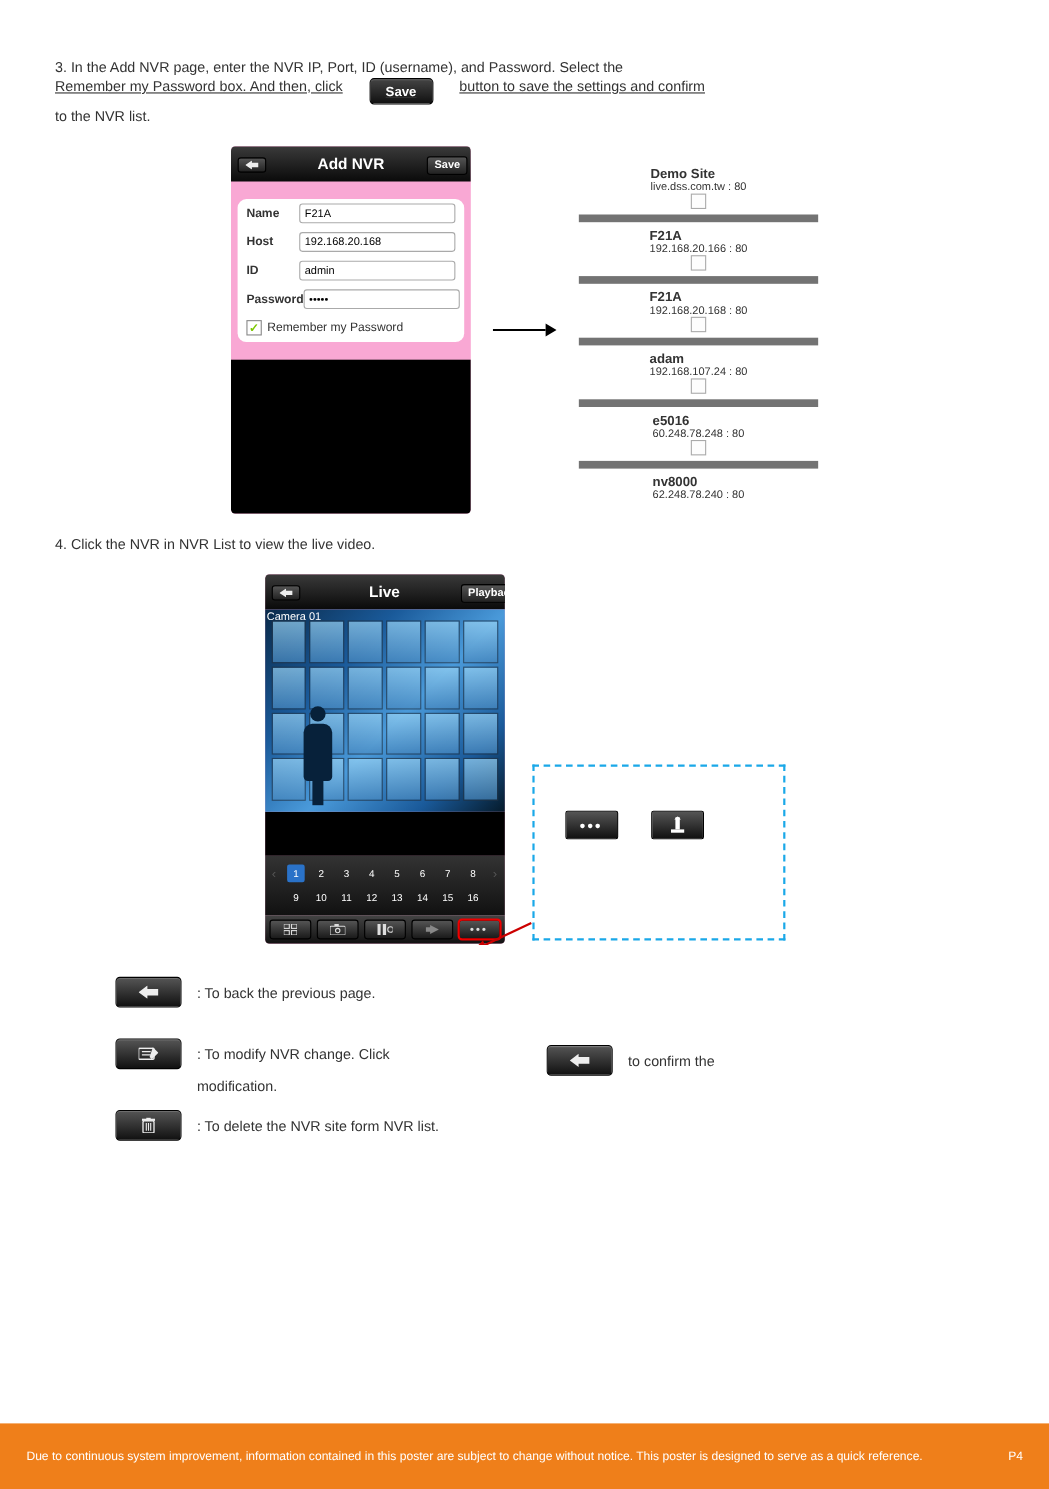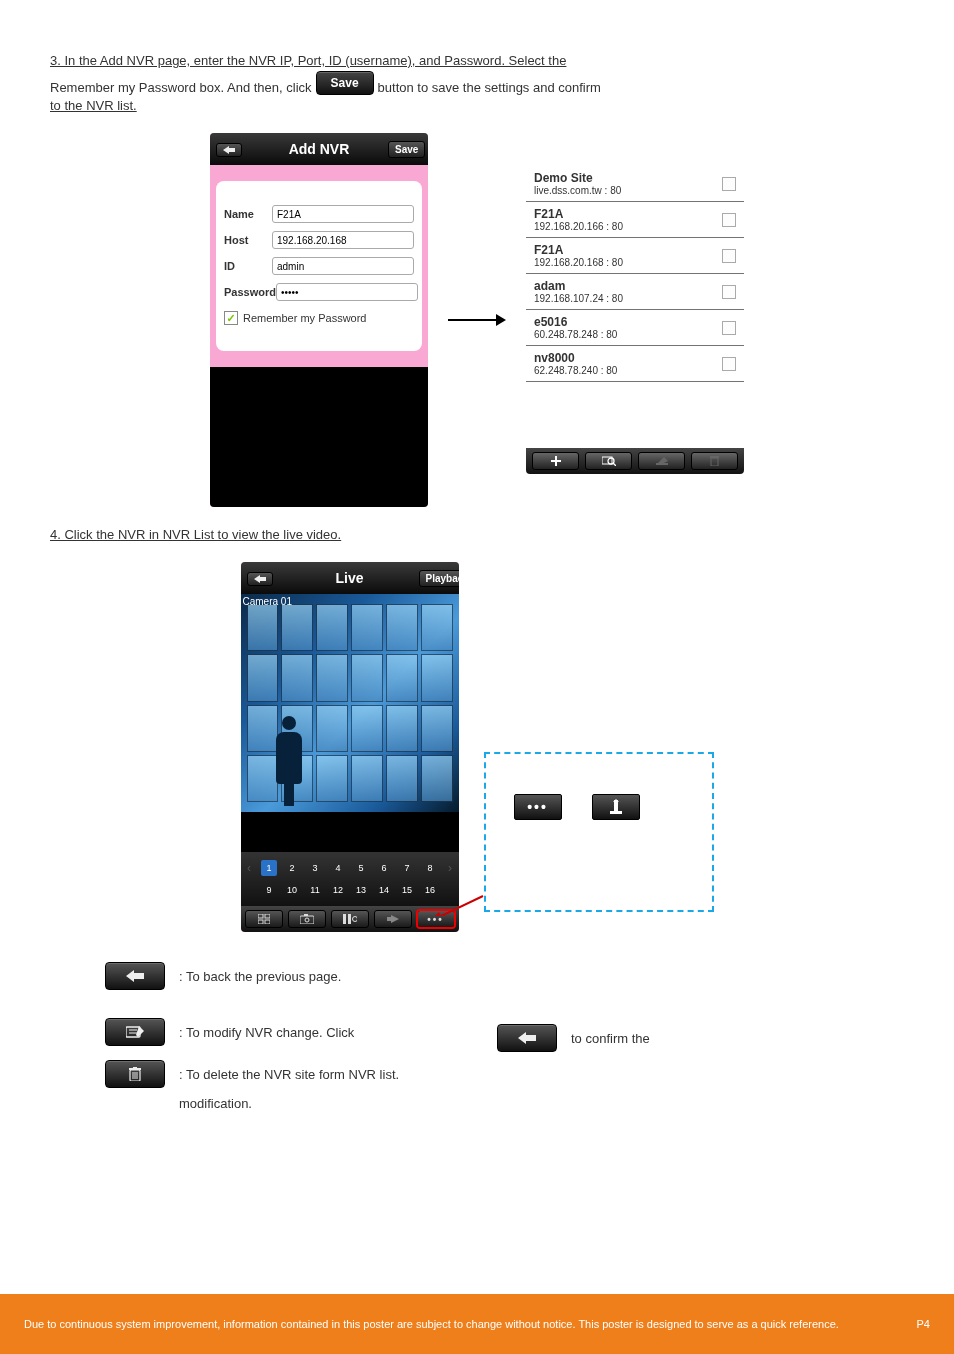--- a/index.html
+++ b/index.html
@@ -1,19 +1,19 @@
 <!DOCTYPE html>
 <html><head>
 <meta charset="utf-8">
 <style>
   * { box-sizing: border-box; margin: 0; padding: 0; }
   body { font-family: Arial, sans-serif; font-size: 13px; color: #333; background: #fff; width: 954px; }
   .page { padding: 50px 50px 0 50px; position: relative; min-height: 1354px; }
 
-  .text-line { margin: 3px 0; text-decoration: underline; }
+  .text-line { margin: 3px 0; }
 
   
   .dark-btn {
     display: inline-flex; align-items: center; justify-content: center;
     background: linear-gradient(#444,#111);
     border: 1px solid #000; border-radius: 4px;
     color: #fff; font-weight: bold; font-size: 12px;
     padding: 4px 14px; box-shadow: inset 0 1px 0 rgba(255,255,255,0.2);
   }
 
@@ -28,40 +28,40 @@
   .phone-title { flex: 1; text-align: center; }
   .hdr-slot { width: 34px; }
   .hdr-btn-left, .hdr-btn-right {
     background: linear-gradient(#555,#222);
     border-radius: 3px; color: #fff; font-size: 10px;
     display: inline-flex; align-items: center; justify-content: center;
     padding: 2px 6px; border:1px solid #000;
   }
 
   
-  .form-panel { background: #fff; border-radius: 8px; margin: 16px 6px; padding: 20px 0; }
+  .form-panel { background: #fff; border-radius: 8px; margin: 16px 6px; padding: 0 0; }
   .form-row { display: flex; align-items: center; padding: 4px 8px; }
   .form-label { width: 62px; font-weight: bold; font-size: 11px; }
   .form-input {
     flex: 1; height: 18px; border: 1px solid #aaa; border-radius: 3px;
     font-size: 10px; padding: 0 4px; background: #fff;
   }
   .remember-row { display: flex; align-items: center; padding: 6px 8px; gap: 5px; font-size: 11px; }
   .chk {
     width: 14px; height: 14px; border: 1px solid #888; background: #fff;
     display: inline-flex; align-items: center; justify-content: center;
     font-size: 11px; color: #7bc700; font-weight: bold;
   }
   .add-nvr-spacer { height: 140px; background:#000; }
 
   
   .nvr-list { background: #fff; height: 308px; display:flex; flex-direction:column; }
   .nvr-item {
     display: flex; align-items: center; justify-content: space-between;
-    border-bottom: 1px solid #737373; padding: 5px 8px;
+    border-bottom: 7px solid #737373; padding: 5px 8px; flex-direction: column;
   }
   .nvr-text { display: flex; flex-direction: column; }
   .nvr-name { font-weight: bold; font-size: 12px; }
   .nvr-host { font-size: 10px; color: #333; }
   .nvr-check { width: 14px; height: 14px; border: 1px solid #aaa; background: #fdfdfd; }
   .nvr-list-spacer { flex:1; }
   .nvr-toolbar {
     background: linear-gradient(#444,#111); padding: 4px 6px;
     display: flex; gap: 6px; align-items: center;
   }
@@ -73,21 +73,21 @@
   }
   .nvr-tb-btn.active { color:#fff; }
 
   
   .big-arrow { font-size: 44px; color: #000; line-height: 1;}
 
   
   .live-row { display:flex; align-items:center; justify-content:center; gap:25px; position:relative; margin: 20px 0 30px; }
   .live-phone { width: 218px; }
   .live-video {
-    position: relative; height: 218px; overflow:hidden;
+    position: relative; height: 184px; overflow:hidden;
     background: linear-gradient(135deg,#0a2a4a 0%, #1a5a9a 30%, #4a9ada 55%, #1a5a9a 80%, #051a2a 100%);
   }
   .live-label { position:absolute; top:2px; left:2px; color:#fff; font-size:10px; z-index:5; }
   .monitor-wall { position:absolute; inset:0; display:grid; grid-template-columns: repeat(6,1fr); grid-template-rows: repeat(4,1fr); gap:3px; padding:10px 6px; opacity:0.7; }
   .monitor-wall div { background: linear-gradient(#9ad4f5,#4a8ac0); border:1px solid #234; }
   .person { position:absolute; left:30px; bottom:6px; width:36px; height:90px; }
   .person .head { width:14px; height:14px; background:#07213a; border-radius:50%; margin:0 auto; }
   .person .body { width:26px; height:52px; background:#07213a; margin:2px auto 0; border-radius:8px 8px 4px 4px; }
   .person .legs { width:10px; height:22px; background:#07213a; margin:0 auto; }
   .live-black-bar { height: 40px; background:#000; }
@@ -139,21 +139,21 @@
   .two-col-bottom .col { flex:1; }
 
   
   .footer { position:absolute; left:0; right:0; bottom:0; height:60px; background:#ef7f1a;
     color:#fff; display:flex; align-items:center; padding:0 24px; font-size:11px;}
   .footer .pg { margin-left:auto; font-size:11px; }
 
   
   svg { display:block; }
 
-  .inline-save-row { display:flex; align-items:flex-end; gap:4px; flex-wrap:wrap; margin:3px 0; }
+  .inline-save-row { display:flex; align-items:flex-start; gap:24px; flex-wrap:wrap; margin:3px 0;text-decoration:underline; }
 </style>
 </head>
 <body>
 <div class="page">
 
 <div class="text-line">3. In the Add NVR page, enter the NVR IP, Port, ID (username), and Password. Select the</div>
 <div class="inline-save-row">
   <span>Remember my Password box. And then, click</span>
   <span class="dark-btn">Save</span>
   <span>button to save the settings and confirm</span>
@@ -434,36 +434,36 @@
               <rect x="0" y="1" width="14" height="10" rx="1" fill="none" stroke="#eee" stroke-width="1.3"></rect>
               <line x1="3" y1="4" x2="11" y2="4" stroke="#eee"></line>
               <line x1="3" y1="7" x2="11" y2="7" stroke="#eee"></line>
               <polygon points="13,0 18,5 12,11 10,9" fill="#eee"></polygon>
             </svg>
       </div>
       <div class="icon-row-text">
         <span>: To modify NVR change. Click</span>
       </div>
     </div>
+    <div class="icon-row" style="margin-top:-6px; padding-left: 129px;">
+      <span>modification.</span>
+    </div>
     <div class="icon-row">
       <div class="icon-box">
         <svg width="12" height="14">
               <rect x="1" y="3" width="10" height="11" rx="1" fill="none" stroke="#eee" stroke-width="1.2"></rect>
               <line x1="4" y1="5" x2="4" y2="12" stroke="#eee"></line>
               <line x1="6" y1="5" x2="6" y2="12" stroke="#eee"></line>
               <line x1="8" y1="5" x2="8" y2="12" stroke="#eee"></line>
               <rect x="0" y="1" width="12" height="2" fill="#eee"></rect>
               <rect x="4" y="0" width="4" height="1.5" fill="#eee"></rect>
             </svg>
       </div>
       <div class="icon-row-text">: To delete the NVR site form NVR list.</div>
     </div>
-    <div class="icon-row" style="margin-top:-6px; padding-left: 129px;">
-      <span>modification.</span>
-    </div>
   </div>
   <div class="col" style="padding-top:6px;">
     <div class="icon-row" style="padding-left:0;justify-content:space-between;">
       <div class="icon-box">
         <svg width="18" height="12">
               <polygon points="0,6 8,0 8,3 18,3 18,9 8,9 8,12" fill="#eee"></polygon>
             </svg>
       </div>
       <div class="icon-row-text">to confirm the</div>
     </div>

